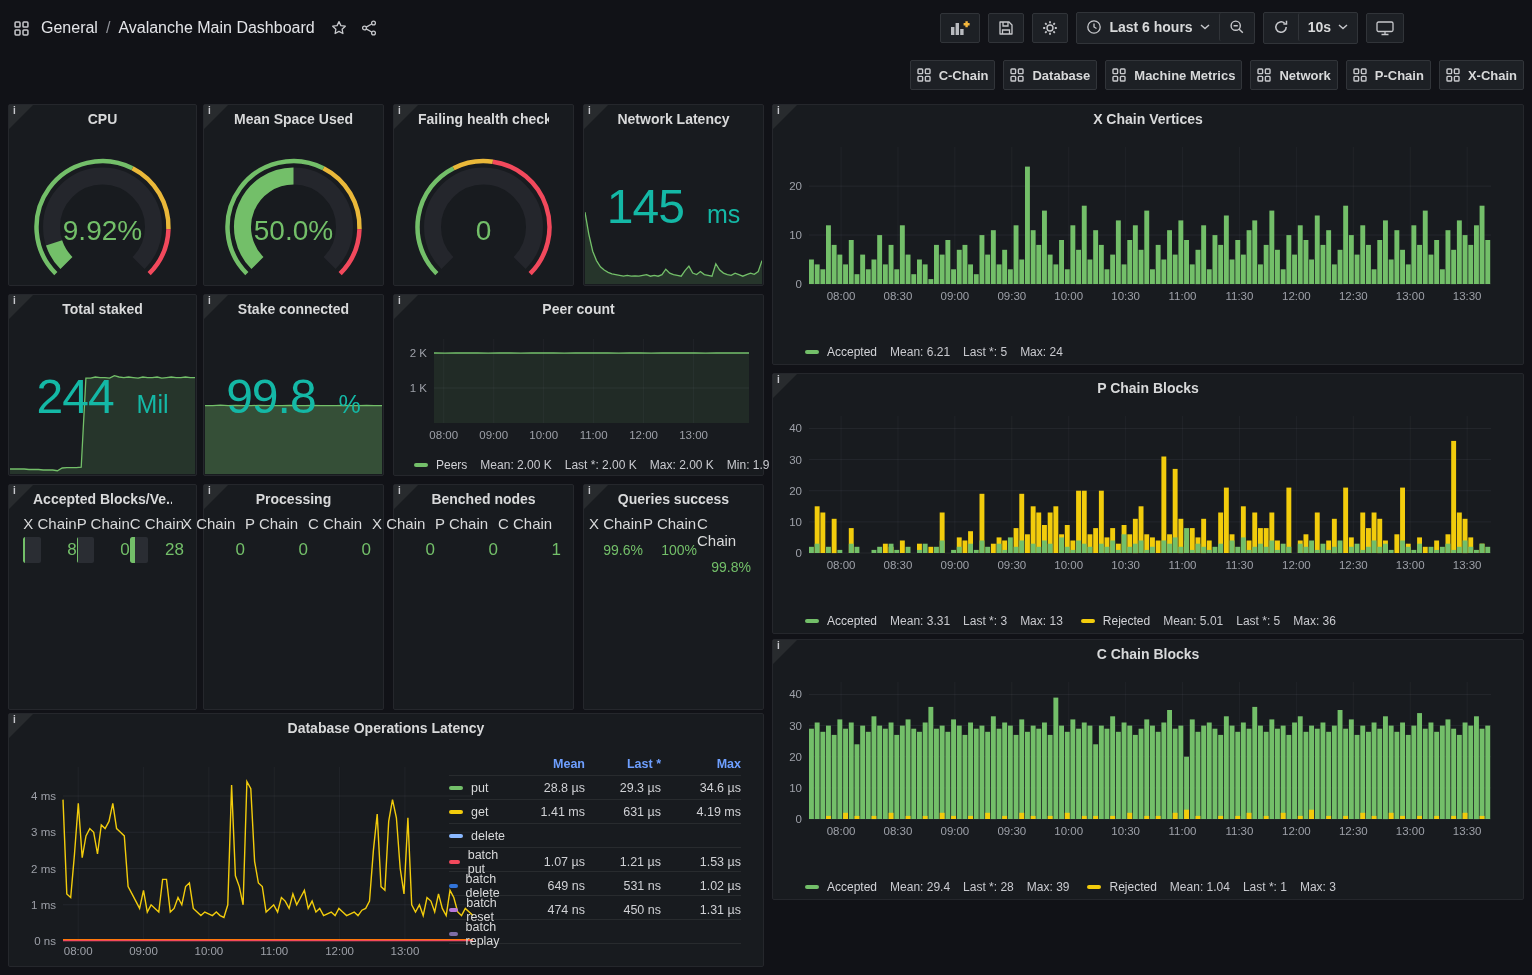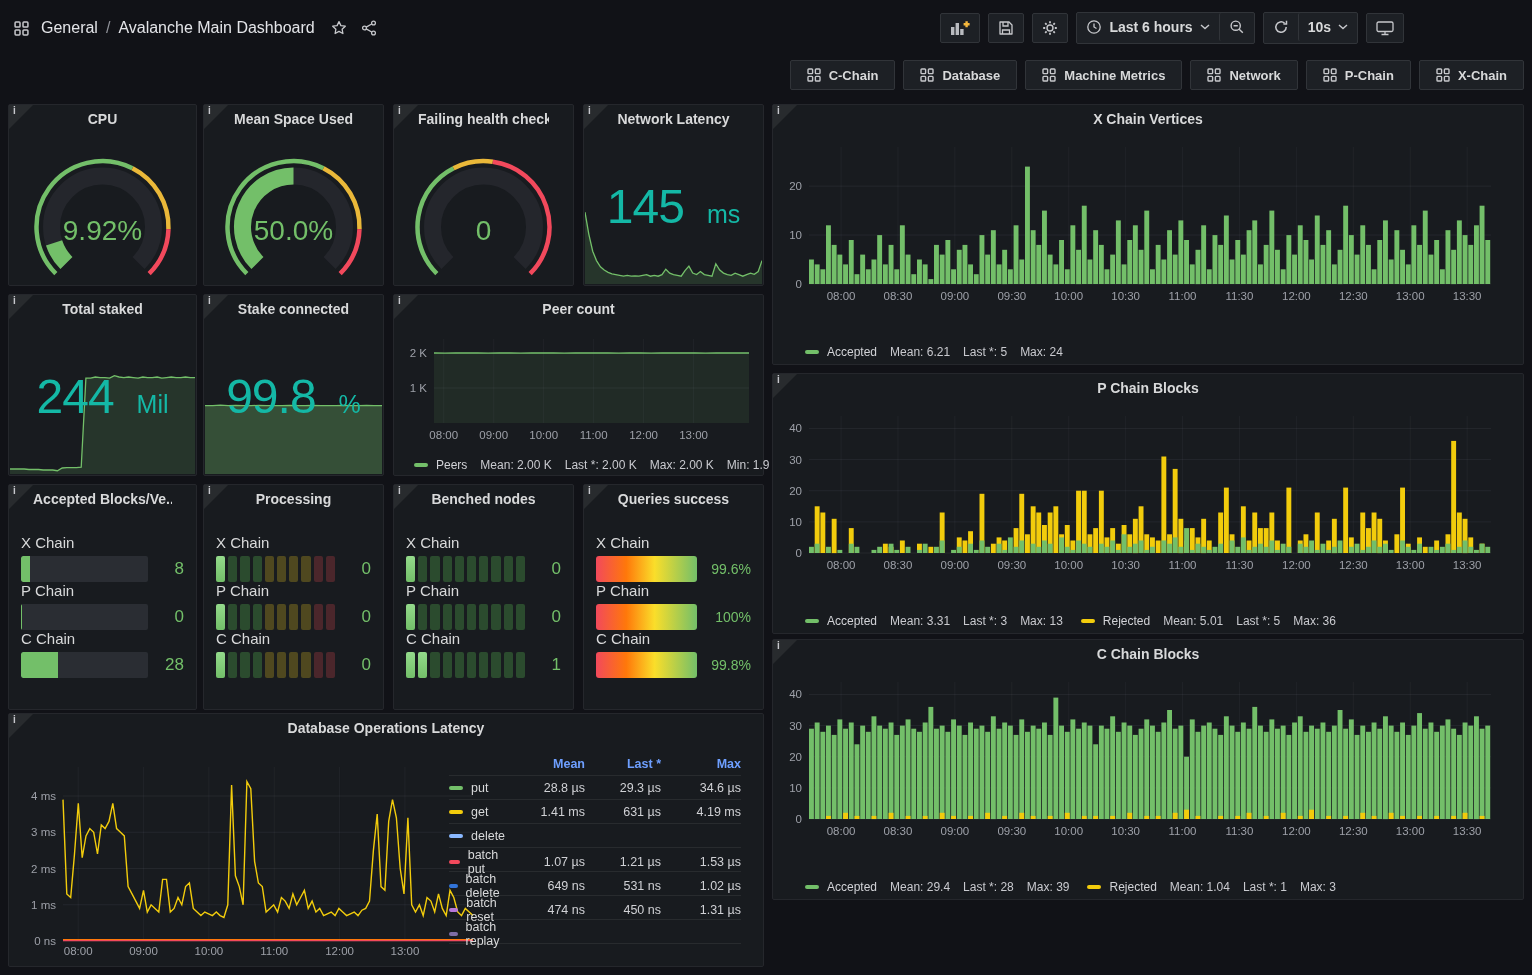--- a/index.html
+++ b/index.html
@@ -13,39 +13,39 @@
   .nb-icon{display:inline-flex;align-items:center;cursor:pointer;padding:2px}
   .nav-right{display:flex;align-items:center;gap:8px}
   .tbtn{background:#1d2025;border:1px solid #313439;border-radius:2px;height:30px;display:inline-flex;
     align-items:center;gap:7px;padding:0 9px;color:#d8d9da;font-size:14px;font-weight:700;cursor:pointer;font-family:inherit}
   .tgroup{display:inline-flex;border:1px solid #313439;border-radius:2px;height:30px;background:#1d2025;align-items:stretch}
   .tgroup .tbtn{border:none;background:transparent;height:28px}
   .tgroup .tbtn + .tbtn{border-left:1px solid #313439}
   
   .linksrow{position:absolute;top:60px;right:8px;display:flex;gap:8px}
   .tlink{background:#1d2025;border:1px solid #313439;border-radius:2px;height:30px;display:inline-flex;
-    align-items:center;gap:8px;padding:0 16px;color:#d8d9da;font-size:13px;font-weight:700;cursor:pointer;font-family:inherit}
+    align-items:center;gap:8px;padding:0 6px;color:#d8d9da;font-size:13px;font-weight:700;cursor:pointer;font-family:inherit}
   
   .panel{position:absolute;background:#181b1f;border:1px solid #25272c;border-radius:2px;box-sizing:border-box}
   .ptitle{position:absolute;top:6px;left:24px;right:24px;text-align:center;font-size:14px;font-weight:700;color:#d8d9da;
     white-space:nowrap;overflow:hidden;cursor:pointer;z-index:3}
   .corner{position:absolute;top:0;left:0;width:0;height:0;border-top:24px solid rgba(255,255,255,0.07);border-right:24px solid transparent;z-index:4}
   .corner span{position:absolute;top:-24px;left:4px;font-size:10px;font-weight:700;color:#c6c7cc}
   .pbody{position:absolute;left:6px;right:6px;top:28px;bottom:2px}
   .pbody-full{position:absolute;inset:0}
   .tick{fill:#9da0a8;font-size:11.5px}
   .gval{fill:#73bf69;font-size:28px;font-weight:500}
   
   .statwrap{position:absolute;inset:0;display:flex;align-items:center;justify-content:center;padding-top:22px;z-index:2}
   .bigval{color:#14b8a6;display:flex;align-items:baseline;gap:23px}
   .bigval .num{font-size:48px;font-weight:500;letter-spacing:-1px}
   .bigval .unit{font-size:25px;font-weight:500}
   .sparkhost{position:absolute;left:1px;right:1px;bottom:1px;z-index:1}
   
-  .rows{position:absolute;left:12px;right:12px;top:30px;bottom:12px;display:flex;flex-direction:column;justify-content:center}
+  .rows{position:absolute;left:12px;right:12px;top:30px;bottom:12px;display:flex;flex-direction:row;justify-content:flex-end}
   .rlabel{font-size:15px;color:#d8d9da;margin-bottom:5px}
   .rline{display:flex;align-items:center;gap:10px}
   .lcdbar{flex:1;display:flex;gap:3px;height:26px}
   .cell{flex:1;border-radius:2px}
   .rval{min-width:26px;text-align:right;color:#73bf69;font-size:17px;font-weight:500}
   .bgtrack{flex:1;height:26px;background:#2a2d33;border-radius:2px;overflow:hidden;position:relative}
   .bgfill{position:absolute;left:0;top:0;bottom:0;background:#73bf69;border-radius:2px 0 0 2px}
   .qbar{flex:1;height:26px;border-radius:3px;background:linear-gradient(90deg,#f2495c 0%,#ff780a 30%,#fade2a 58%,#73bf69 100%)}
   .qval{min-width:44px;text-align:right;color:#73bf69;font-size:14px;font-weight:500}
   

